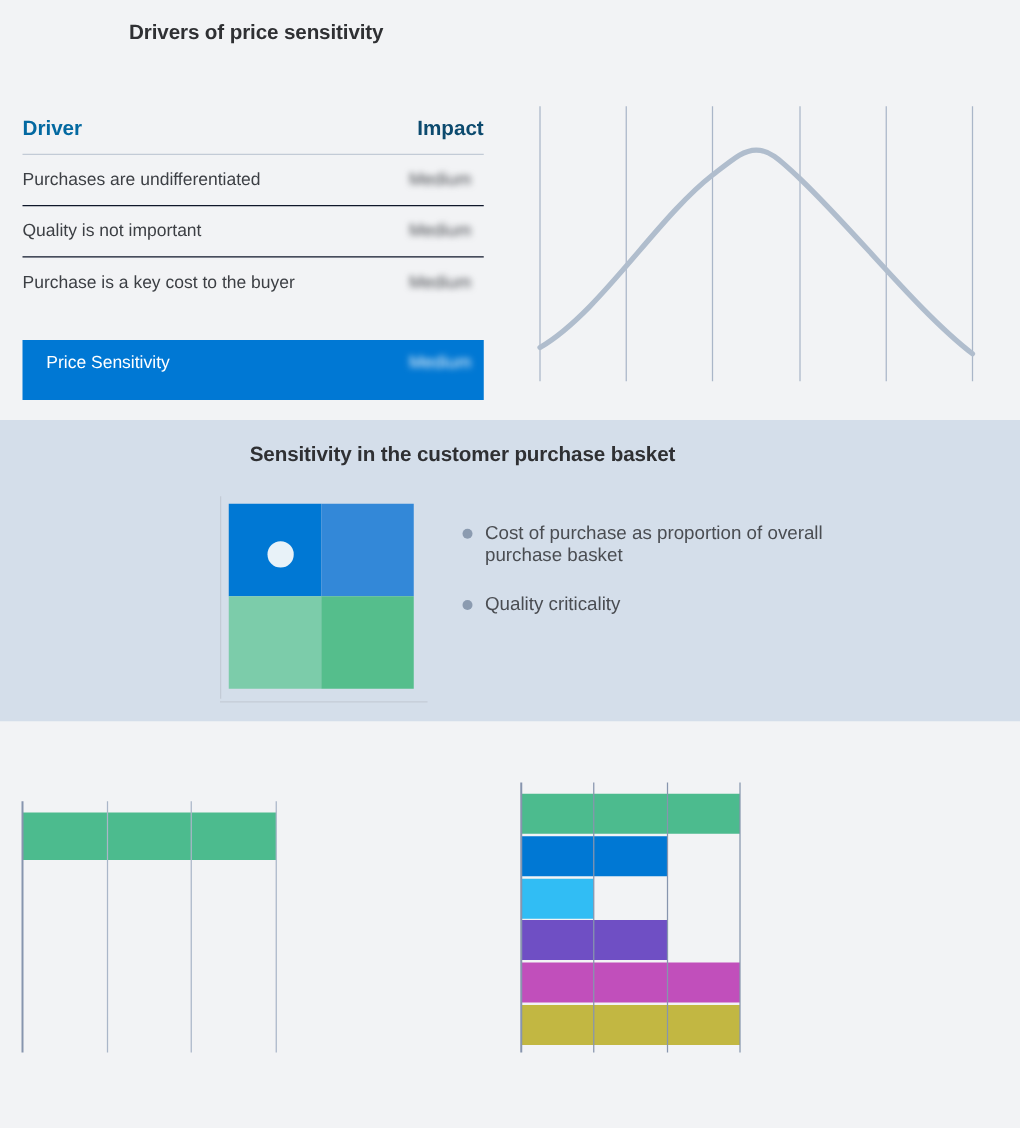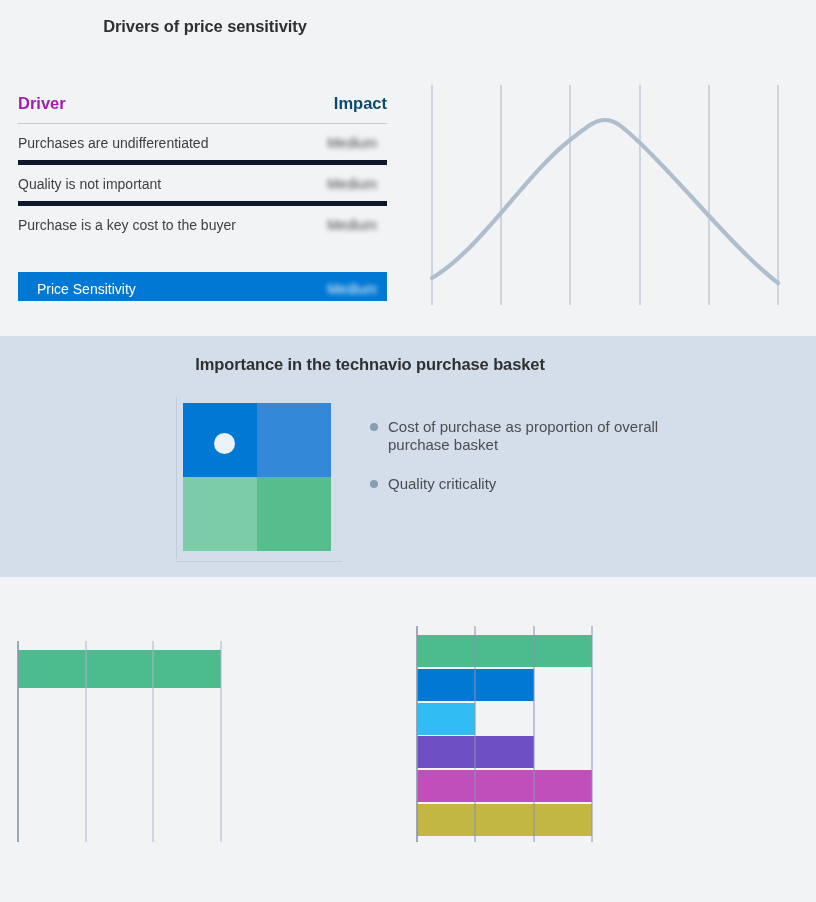--- a/index.html
+++ b/index.html
@@ -31,44 +31,44 @@
   #drivers-panel { position: absolute; left: 0; top: 0; width: 410px; height: 336px; }
   #drivers-title { left: 0; top: 17px; width: 410px; }
 
   #drivers-table { position: absolute; left: 18px; top: 94px; width: 369px; }
   .dt-head {
     position: relative; height: 30px;
     border-bottom: 1px solid #c3cbd6;
   }
   .dt-head .dt-driver {
     position: absolute; left: 0; top: 0;
-    font-size: 16.5px; font-weight: bold; color: #a21caf;
+    font-size: 16.5px; font-weight: bold; color: #0369a1;
   }
   .dt-head .dt-impact {
     position: absolute; right: 0; top: 0;
     font-size: 16.5px; font-weight: bold; color: #0c4a6e;
   }
   .dt-row {
     position: relative; height: 41px;
-    border-bottom: 5px solid #0f172a;
+    border-bottom: 1px solid #0f172a;
   }
   .dt-row:last-of-type { border-bottom: none; }
   .dt-row .dt-label {
     position: absolute; left: 0; top: 11px;
     font-size: 14px; color: #3c3f44;
   }
   .dt-row .dt-value {
     position: absolute; right: 10px; top: 11px;
     font-size: 14px; color: #4a4d52;
     filter: blur(2.6px);
     user-select: none;
   }
   #dt-highlight {
     position: absolute; left: 18px; top: 272px;
-    width: 369px; height: 29px;
+    width: 369px; height: 48px;
     background: #0078d4;
   }
   #dt-highlight .dt-label {
     position: absolute; left: 19px; top: 9px;
     font-size: 14px; color: #ffffff;
   }
   #dt-highlight .dt-value {
     position: absolute; right: 10px; top: 9px;
     font-size: 14px; color: #eef4fa;
     filter: blur(2.6px);
@@ -174,21 +174,21 @@
         <line x1="299" y1="85" x2="299" y2="305" stroke="#aab6c8" stroke-width="1"></line>
         <line x1="368" y1="85" x2="368" y2="305" stroke="#aab6c8" stroke-width="1"></line>
       </g>
       <path d="M 22,278 C 70,250 115,175 160,140 C 178,126 185,120 195,120
                C 205,120 212,126 230,143 C 275,186 325,250 368,283" fill="none" stroke="#b0bdcd" stroke-width="4.2" stroke-linecap="round" stroke-linejoin="round"></path>
     </svg>
 
   </div>
 
   <div id="importance-panel"></div>
-  <div class="panel-title" id="importance-title">Importance in the technavio purchase basket</div>
+  <div class="panel-title" id="importance-title">Sensitivity in the customer purchase basket</div>
 
   <div id="quadrant-wrap">
     <div id="quadrant-axis-v"></div>
     <div id="quadrant-axis-h"></div>
     <div id="quadrant-grid">
       <div class="q-cell" style="background:#0078d4"></div>
       <div class="q-cell" style="background:#3388d8"></div>
       <div class="q-cell" style="background:#7cccaa"></div>
       <div class="q-cell" style="background:#55be8c"></div>
     </div>

